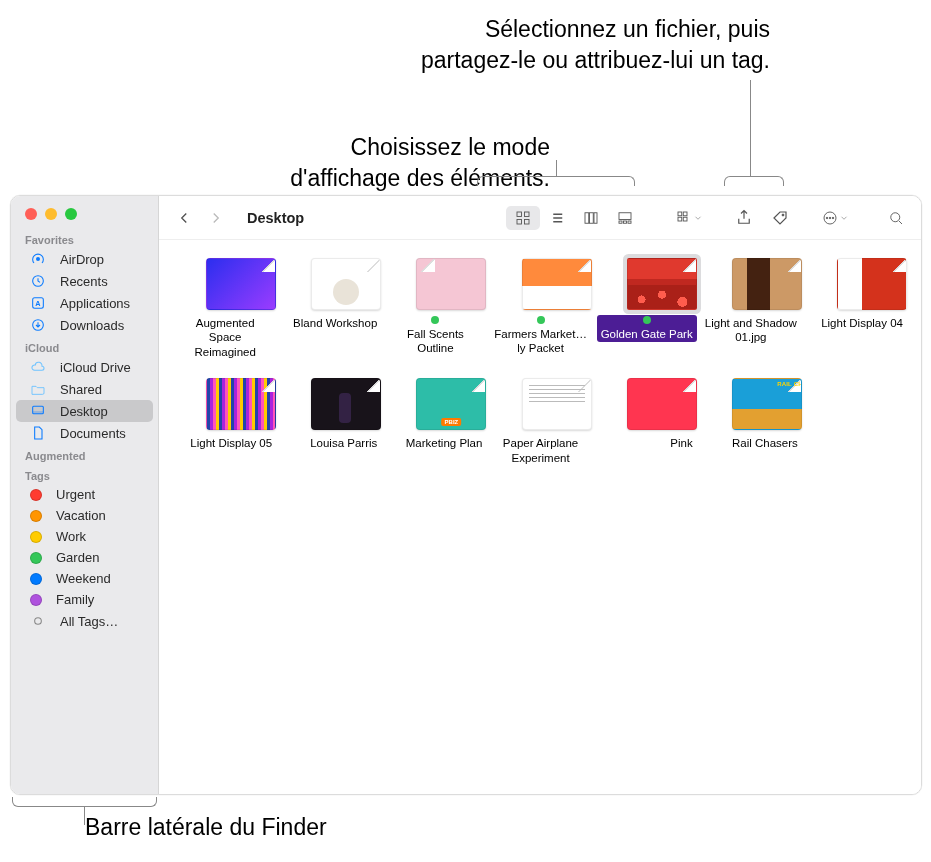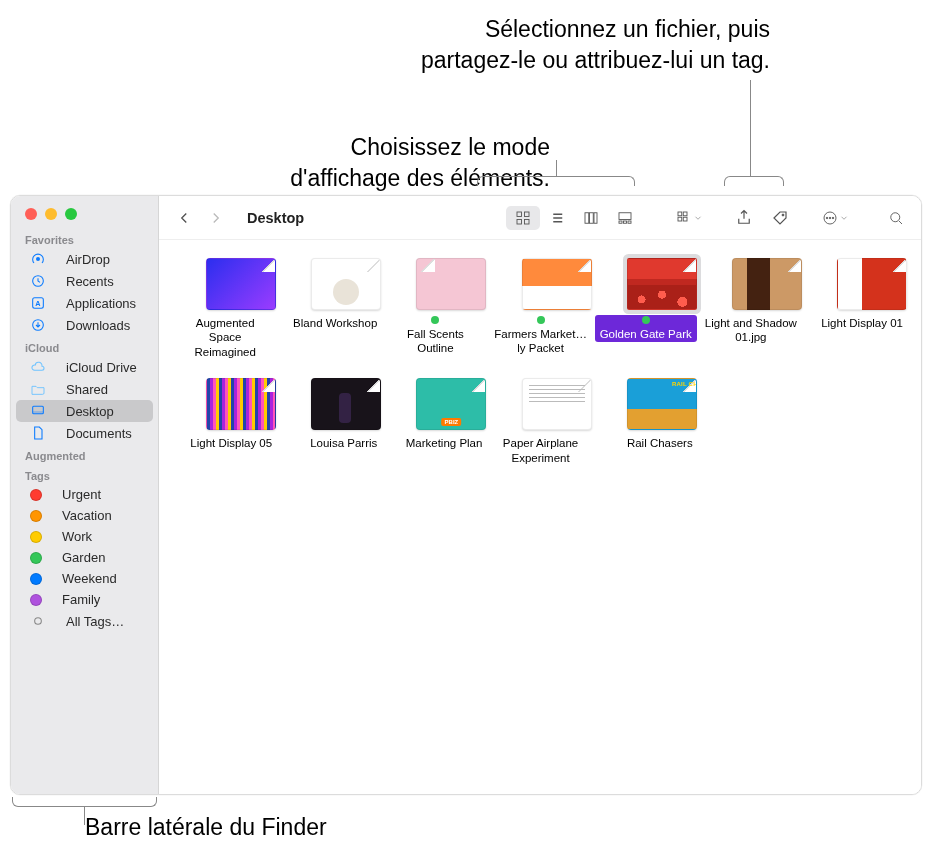--- a/index.html
+++ b/index.html
@@ -72,21 +72,21 @@
   .tl-green { background: #28c840; }
   .sidebar-section-label {
     font-size: 11px;
     color: #8a8a8e;
     font-weight: 600;
     padding: 6px 10px 2px 14px;
   }
   .sidebar-item {
     display: flex;
     align-items: center;
-    gap: 20px;
+    gap: 14px;
     padding: 3px 10px 3px 14px;
     cursor: default;
     border-radius: 5px;
     margin: 0 5px;
   }
   .sidebar-item.selected {
     background: #c9c9cb;
   }
   .sidebar-icon {
     width: 16px; height: 16px;
@@ -184,22 +184,23 @@
     border-radius: 3px;
     max-width: 102px;
     word-wrap: break-word;
     display: inline-flex;
     align-items: center;
     justify-content: center;
     gap: 3px;
     flex-wrap: wrap;
   }
   .file-item.selected .file-label {
-    background: #6d28d9;
+    background: #4c1d95;
     color: #fff;
+    flex-direction: column;
   }
   .inline-tag { width: 8px; height: 8px; border-radius: 50%; flex: 0 0 auto; }
   
   
   .th-augmented { background: linear-gradient(135deg,#2c2eef,#9a3cff); color:#fff; font-size:7px; font-weight:700; display:flex; align-items:center; justify-content:center; text-align:center; padding:2px; letter-spacing:0.3px;}
   .th-bland { background:#fff; }
   .th-bland::after{content:"";position:absolute;bottom:4px;left:50%;transform:translateX(-50%);width:26px;height:26px;background:#e9e3d8;border-radius:50%;}
   .th-bland::before{content:"BLAND\A WORKSHOP";white-space:pre;position:absolute;top:2px;width:100%;text-align:center;font-size:6px;color:#555;font-weight:600;}
   .th-fall { background:#f5c6d4; }
   .th-fall::before{content:"SIGNATU\A SCENT";white-space:pre;position:absolute;top:4px;left:4px;font-size:8px;color:#5a1a2a;font-family:Georgia,serif;font-style:italic;font-weight:700;}
@@ -491,21 +492,21 @@
   </div>
         <div class="file-item">
     <div class="thumb th-lightshadow doc-corner"></div>
     <span class="file-label">
             <span>Light and Shadow 01.jpg</span>
           </span>
   </div>
         <div class="file-item">
     <div class="thumb th-lightdisp01 doc-corner"></div>
     <span class="file-label">
-            <span>Light Display 01</span>
+            <span>Light Display 04</span>
           </span>
   </div>
         <div class="file-item">
     <div class="thumb th-lightdisp03 doc-corner"></div>
     <span class="file-label">
             <span>Light Display 05</span>
           </span>
   </div>
         <div class="file-item">
     <div class="thumb th-louisa doc-corner"></div>
@@ -519,20 +520,26 @@
             <span>Marketing Plan</span>
           </span>
   </div>
         <div class="file-item">
     <div class="thumb th-paper doc-corner"></div>
     <span class="file-label">
             <span>Paper Airplane Experiment</span>
           </span>
   </div>
         <div class="file-item">
+    <div class="thumb th-pink doc-corner"></div>
+    <span class="file-label">
+            <span>Pink</span>
+          </span>
+  </div>
+        <div class="file-item">
     <div class="thumb th-rail doc-corner"></div>
     <span class="file-label">
             <span>Rail Chasers</span>
           </span>
   </div>
       </div>
   </div>
 </div>
 
 </body></html>

